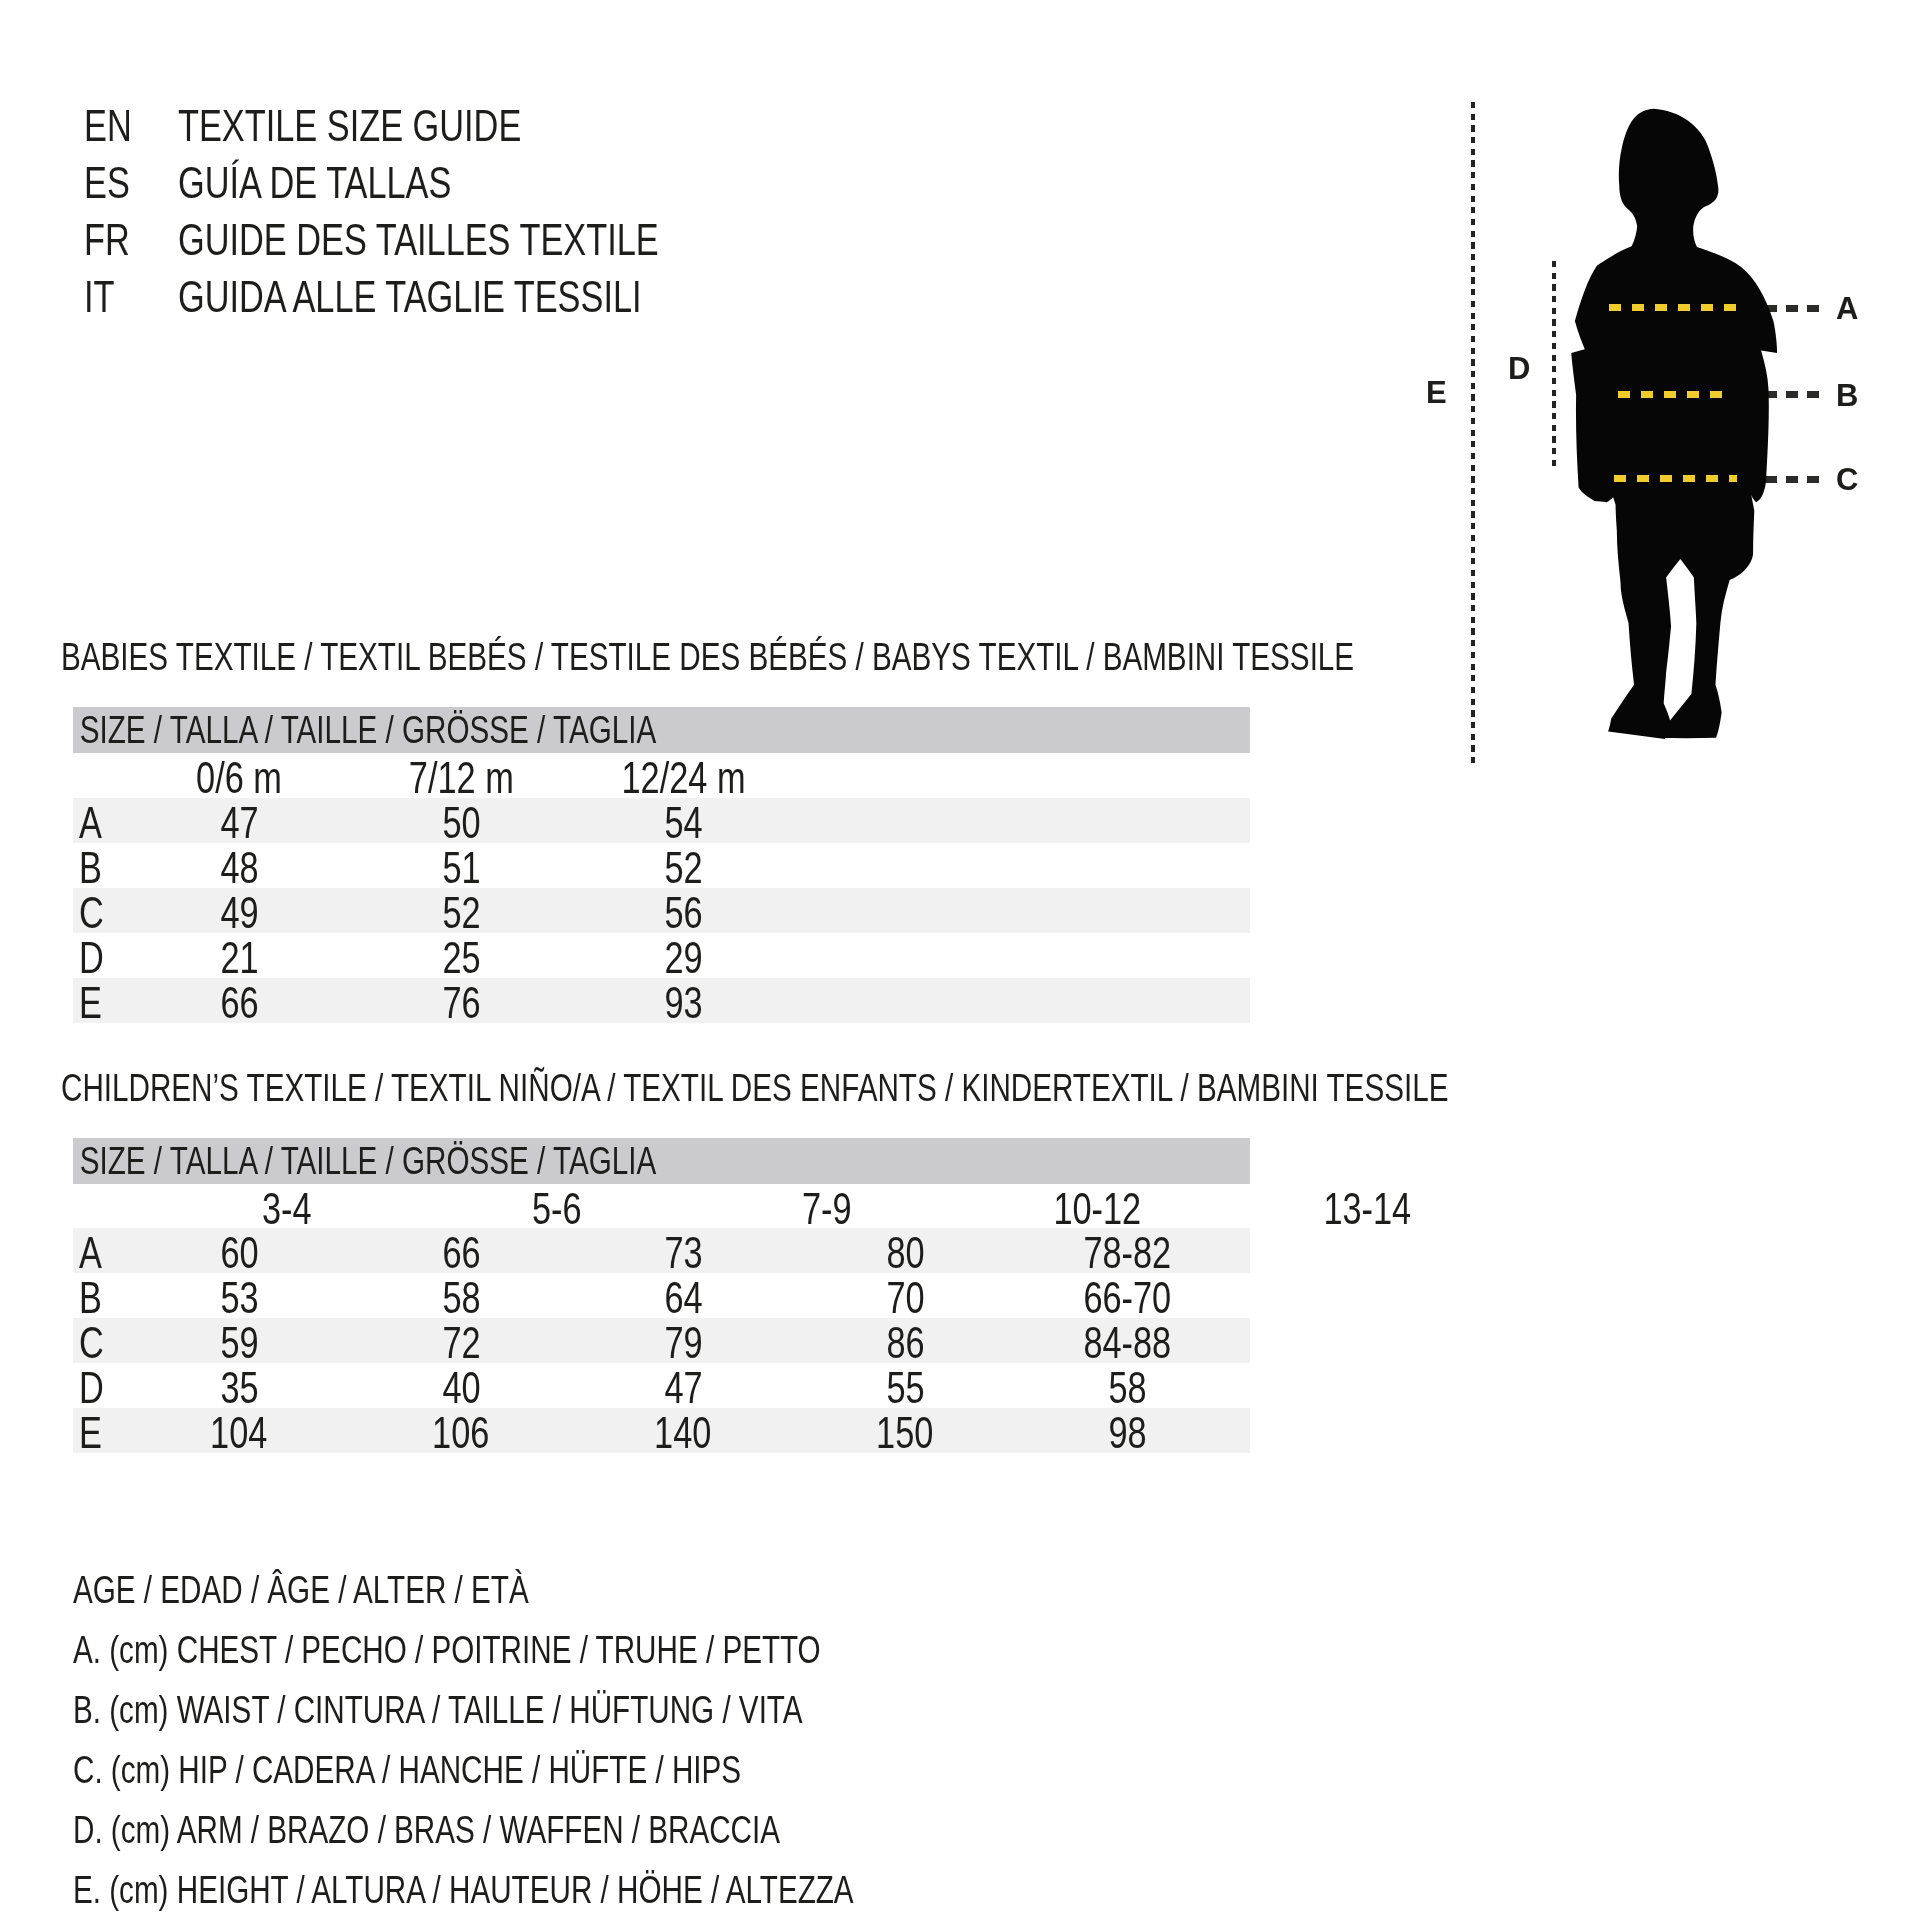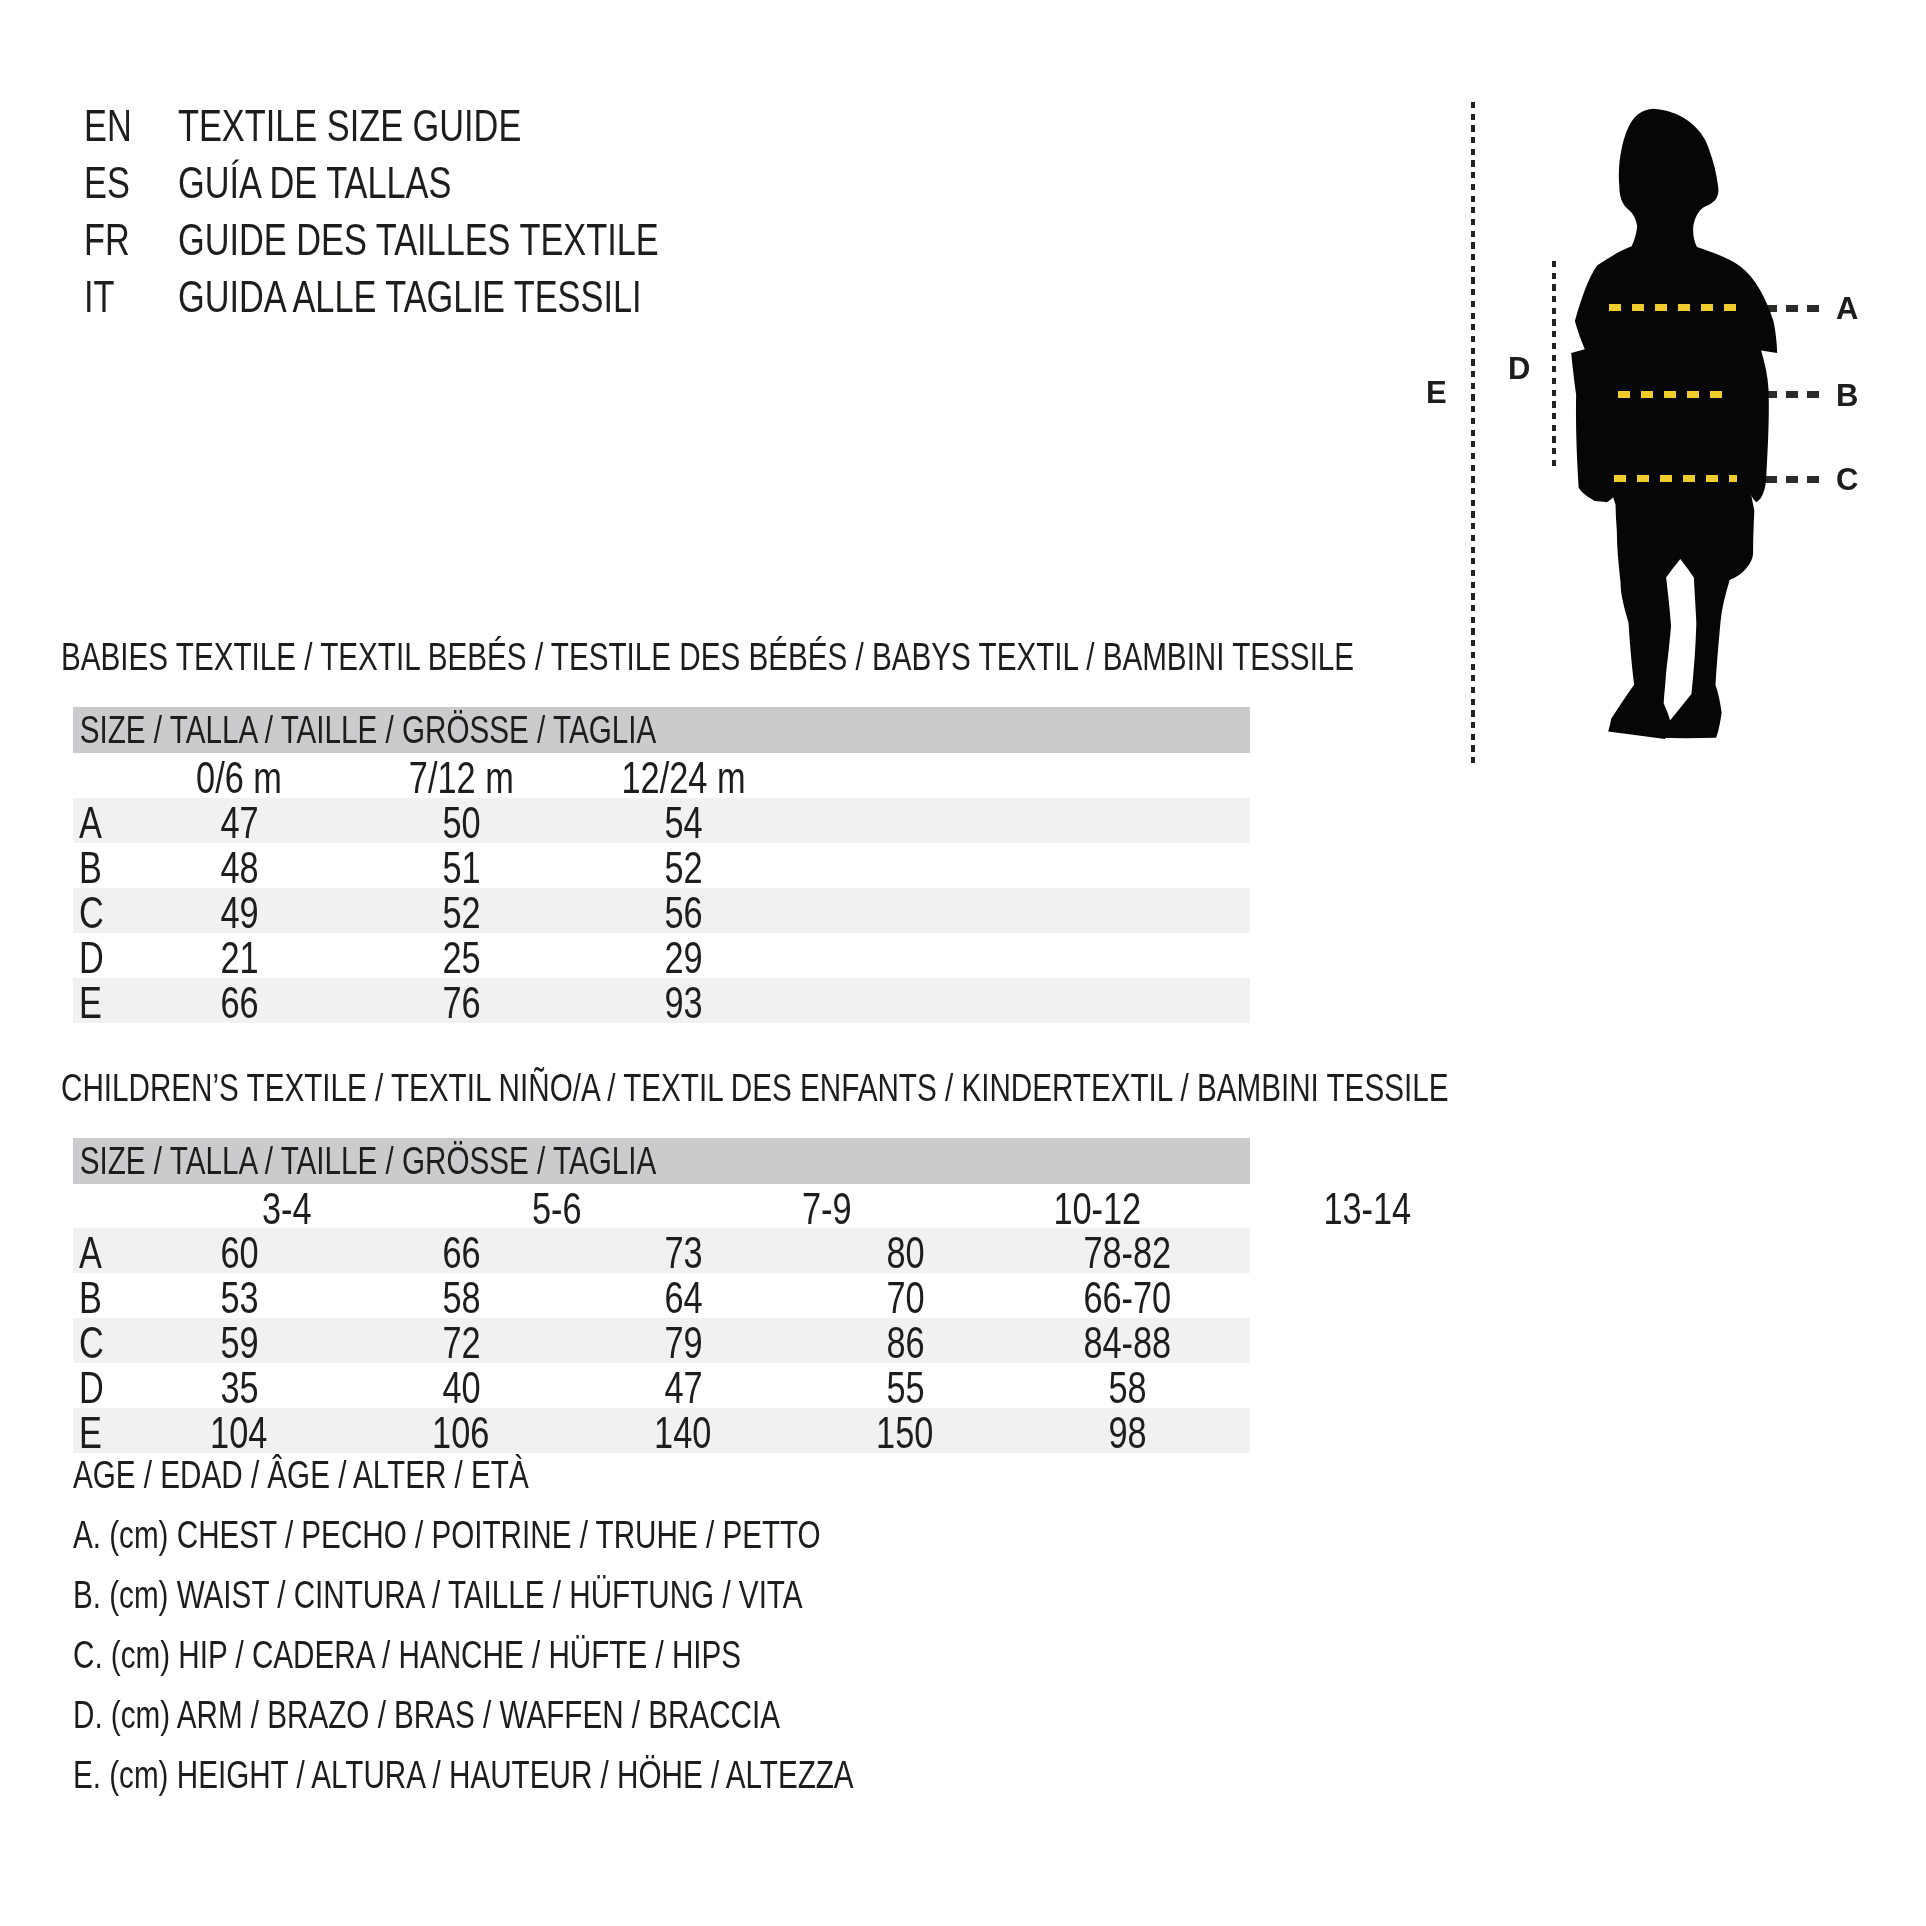--- a/index.html
+++ b/index.html
@@ -26,21 +26,21 @@
   .bar{height:46px;background:#cbcbcd;display:flex;align-items:center;font-size:38px;}
   .bar .cnd{padding-left:8.6px;}
   .trow{display:grid;grid-template-columns:55px repeat(5,222px);align-items:center;font-size:44px;}
   .trow.h73{height:45px;}
   .trow.h71{height:44px;gap:48px;}
   .trow .lc{text-align:left;padding-left:6.2px;}
   .trow .vc{text-align:center;}
   .stripe{background:#f1f1f2;}
 
   
-  .legend-block{left:73px;top:1445px;font-size:38px;line-height:60px;}
+  .legend-block{left:73px;top:1560px;font-size:38px;line-height:60px;}
   .legend-line{height:60px;}
 
   
   .vdash{width:4.3px;background:repeating-linear-gradient(180deg,#222220 0 6.2px,transparent 6.2px 11.7px);}
   .ydash{height:7.4px;background:repeating-linear-gradient(90deg,#f0cb2c 0 12.3px,transparent 12.3px 23px);z-index:3;}
   .bdash{height:6.8px;background:repeating-linear-gradient(90deg,#2b2b29 0 12.3px,transparent 12.3px 21px);z-index:1;}
   .fig-label{font-weight:700;font-size:31px;line-height:31px;z-index:4;}
   svg.sil{z-index:2;}
 </style>
 </head>

